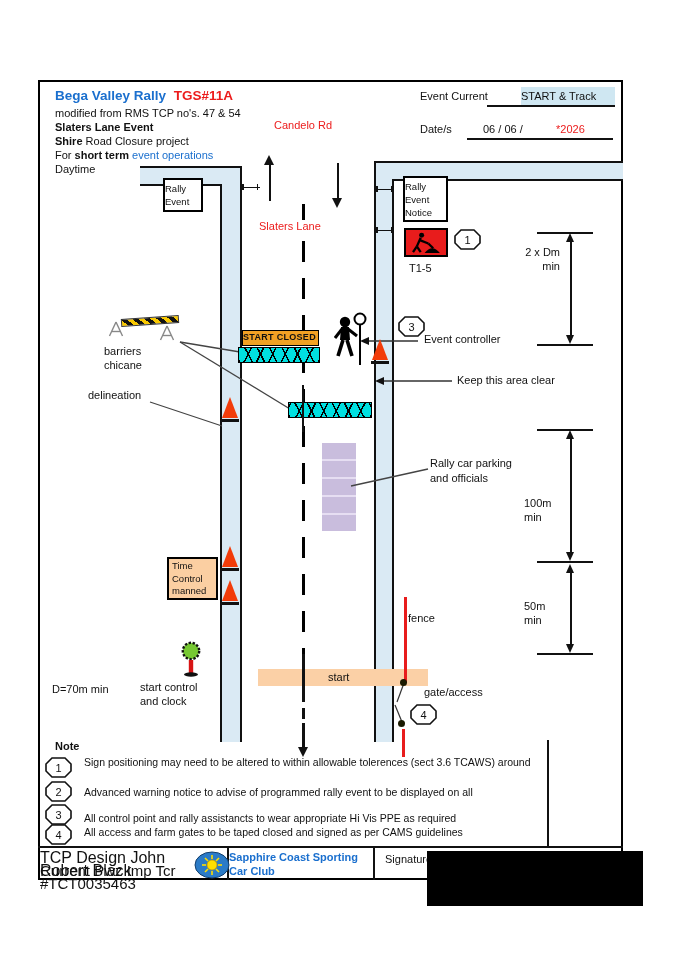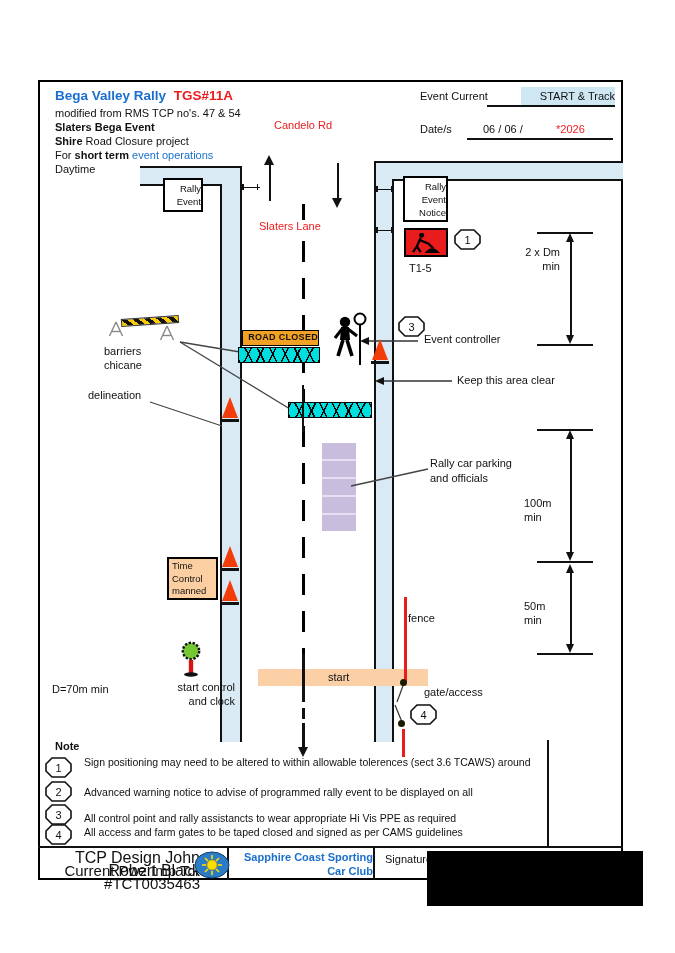--- a/index.html
+++ b/index.html
@@ -24,35 +24,35 @@
       #00dfe0}
   .tri-up{position:absolute;width:0;height:0;border-left:4.5px solid transparent;border-right:4.5px solid transparent;border-bottom:9px solid #111}
   .tri-down{position:absolute;width:0;height:0;border-left:4.5px solid transparent;border-right:4.5px solid transparent;border-top:9px solid #111}
   .tri-up.big{border-left-width:5.5px;border-right-width:5.5px;border-bottom-width:10px}
   .tri-down.big{border-left-width:5.5px;border-right-width:5.5px;border-top-width:10px}
   .marker{position:absolute;width:20px;height:6px;z-index:6}
   .marker::after{content:'';position:absolute;left:0;top:2.5px;width:100%;height:1.5px;background:#111}
   .marker i{position:absolute;top:0;width:1.5px;height:6px;background:#111}
   .oct{position:absolute;width:27px;height:21px;z-index:7}
   .dot{position:absolute;width:7px;height:7px;background:#1a1a00;border-radius:50%;z-index:6}
-  .ctr{text-align:right}
+  .ctr{text-align:left}
 </style>
 </head>
 <body>
 
 <div id="canvas">
 
   <div class="a" style="left:38px;top:80px;width:585px;height:800px;border:2px solid #000;box-sizing:border-box"></div>
 
   <div class="t" style="left:55px;top:88px;font-size:13.5px;line-height:16px">
     <span class="b blue">Bega Valley Rally</span>
     <span class="b red" style="margin-left:4px">TGS#11A</span>
   </div>
   <div class="t" style="left:55px;top:107px">modified from RMS TCP no's. 47 &amp; 54</div>
-  <div class="t b" style="left:55px;top:121px">Slaters Bega Event</div>
+  <div class="t b" style="left:55px;top:121px">Slaters Lane Event</div>
   <div class="t" style="left:55px;top:135px">
     <span class="b">Shire</span><span> Road Closure project</span>
   </div>
   <div class="t" style="left:55px;top:149px">
     <span>For </span><span class="b">short term</span><span class="blue"> event operations</span>
   </div>
   <div class="t" style="left:55px;top:163px">Daytime</div>
 
   <div class="t" style="left:420px;top:90px">Event Current</div>
   <div class="t ctr" style="left:521px;top:87px;width:94px;height:18px;line-height:18px;background:#cfe7f2">START &amp; Track</div>
@@ -140,21 +140,21 @@
       </g>
       <path d="M19,23 Q27,13 35,23 Z" fill="#000"></path>
     </svg>
   </div>
   <div class="t" style="left:409px;top:262px">T1-5</div>
   <svg class="oct" style="left:454px;top:229px" viewBox="0 0 27 21">
     <polygon points="7,1 20,1 26,7 26,14 20,20 7,20 1,14 1,7" fill="#fff" stroke="#111" stroke-width="1.6"></polygon>
     <text x="13.5" y="15" font-size="11" text-anchor="middle" fill="#111">1</text>
   </svg>
 
-  <div class="a ctr" style="left:242px;top:330px;width:77px;height:16px;background:#f2a124;border:1.5px solid #000;box-sizing:border-box;z-index:6;font-size:9px;font-weight:bold;line-height:13px;letter-spacing:.3px">ROAD CLOSED</div>
+  <div class="a ctr" style="left:242px;top:330px;width:77px;height:16px;background:#f2a124;border:1.5px solid #000;box-sizing:border-box;z-index:6;font-size:9px;font-weight:bold;line-height:13px;letter-spacing:.3px">START CLOSED</div>
   <div class="xbar" style="left:238px;top:347px;width:82px;z-index:5"></div>
   <div class="xbar" style="left:288px;top:402px;width:84px;z-index:5"></div>
 
   <svg class="a" style="left:334px;top:311px;z-index:6" width="34" height="56" viewBox="0 0 34 56">
     <line x1="26" y1="13" x2="26" y2="54" stroke="#000" stroke-width="2"></line>
     <circle cx="26" cy="8" r="5.5" fill="#fff" stroke="#000" stroke-width="2"></circle>
     <circle cx="11" cy="11" r="5.2" fill="#000"></circle>
     <path d="M7,16 h8 l1,13 h-10 z" fill="#000"></path>
     <path d="M8,18 L1,27" stroke="#000" stroke-width="3"></path>
     <path d="M14,18 L23,25" stroke="#000" stroke-width="3"></path>

